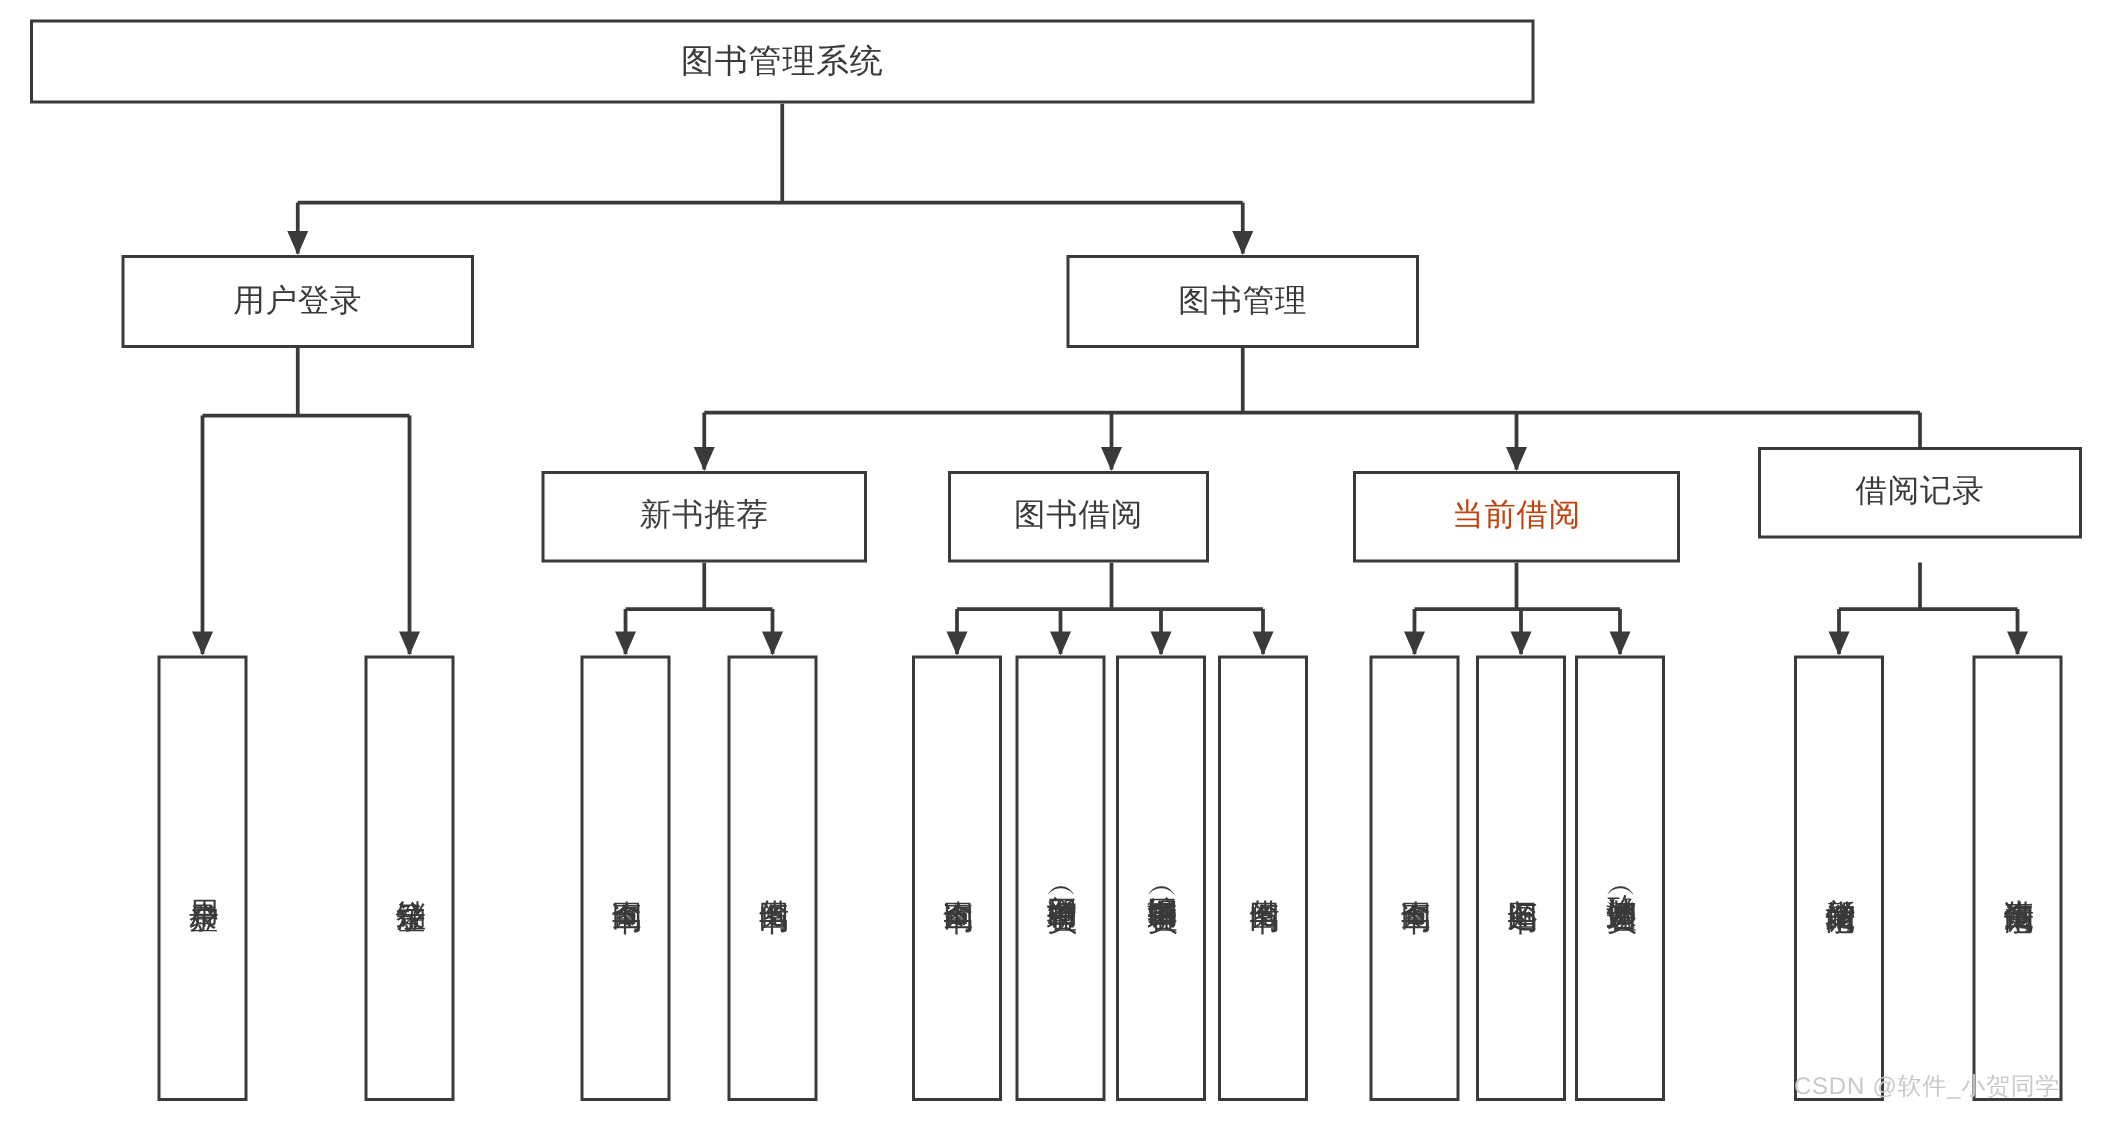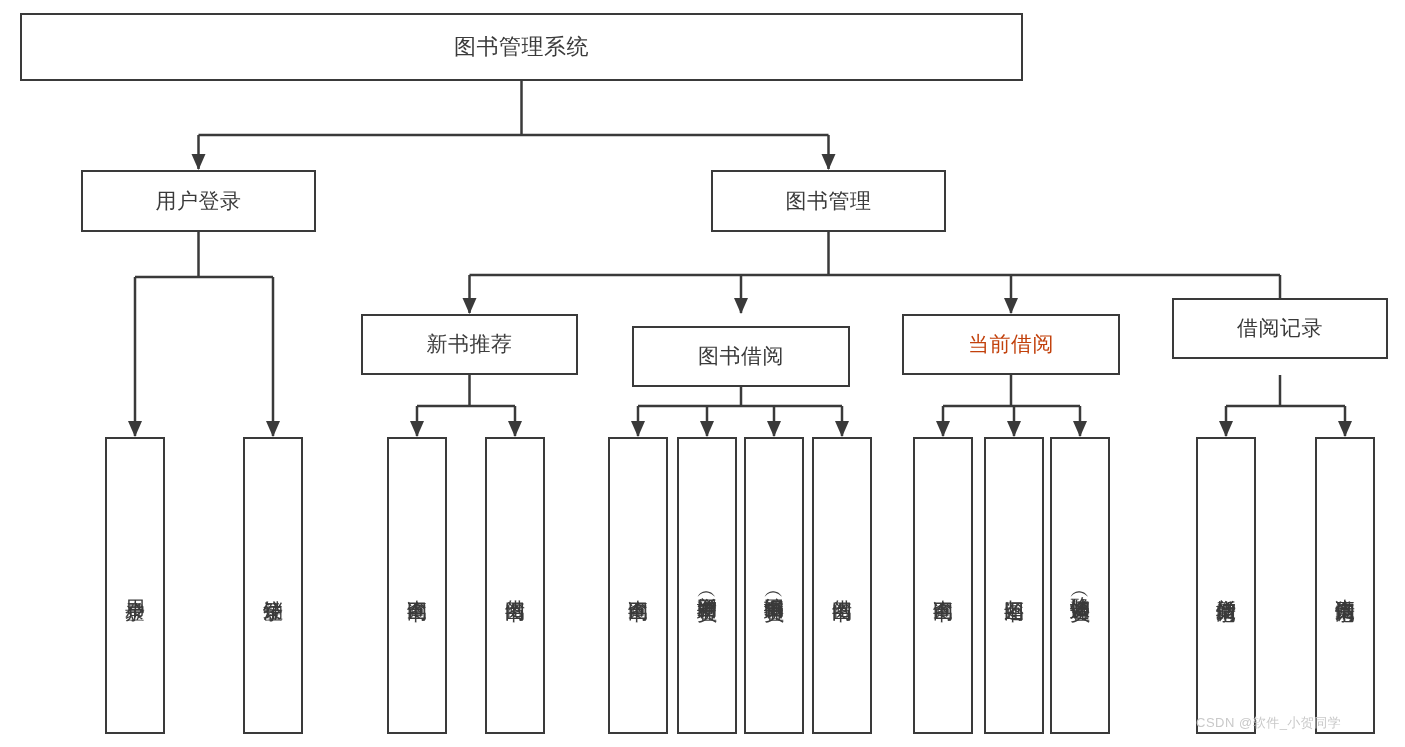--- a/index.html
+++ b/index.html
@@ -48,21 +48,21 @@
     font-size: 20px;
     letter-spacing: 1px;
     line-height: 1.05;
   }
   .node.root .node-label {
     font-size: 22px;
   }
   .watermark {
     position: absolute;
     color: #c9c9c9;
-    font-size: 13px;
+    font-size: 16px;
     white-space: nowrap;
     pointer-events: none;
     letter-spacing: 0.5px;
   }
 </style>
 </head>
 <body>
 
 <div id="canvas">
   <svg id="edges" viewBox="0 0 1405 747" xmlns="http://www.w3.org/2000/svg">
@@ -113,33 +113,33 @@
       <line x1="1080" y1="406" x2="1080" y2="436" stroke="#3a3a3a" stroke-width="2.5"></line>
       <polygon points="1073,421 1087,421 1080,437" fill="#3a3a3a"></polygon>
       <line x1="1280" y1="375" x2="1280" y2="406" stroke="#3a3a3a" stroke-width="2.5"></line>
       <line x1="1226" y1="406" x2="1345" y2="406" stroke="#3a3a3a" stroke-width="2.5"></line>
       <line x1="1226" y1="406" x2="1226" y2="436" stroke="#3a3a3a" stroke-width="2.5"></line>
       <polygon points="1219,421 1233,421 1226,437" fill="#3a3a3a"></polygon>
       <line x1="1345" y1="406" x2="1345" y2="436" stroke="#3a3a3a" stroke-width="2.5"></line>
       <polygon points="1338,421 1352,421 1345,437" fill="#3a3a3a"></polygon>
     </svg>
   <div id="nodes">
-      <div class="node horizontal root" style="left: 20px; top: 13px; width: 1003px; height: 68px; border-color: rgb(58, 58, 58);">
+      <div class="node horizontal root" style="left: 20px; top: 13px; width: 1003px; height: 56px; border-color: rgb(58, 58, 58);">
         <span class="node-label" style="color: rgb(58, 58, 58);">图书管理系统</span>
       </div>
       <div class="node horizontal" style="left: 81px; top: 170px; width: 235px; height: 62px; border-color: rgb(58, 58, 58);">
         <span class="node-label" style="color: rgb(58, 58, 58);">用户登录</span>
       </div>
       <div class="node horizontal" style="left: 711px; top: 170px; width: 235px; height: 62px; border-color: rgb(58, 58, 58);">
         <span class="node-label" style="color: rgb(58, 58, 58);">图书管理</span>
       </div>
       <div class="node horizontal" style="left: 361px; top: 314px; width: 217px; height: 61px; border-color: rgb(58, 58, 58);">
         <span class="node-label" style="color: #404040;">新书推荐</span>
       </div>
-      <div class="node horizontal" style="left: 632px; top: 326px; width: 218px; height: 61px; border-color: rgb(58, 58, 58);">
+      <div class="node horizontal" style="left: 632px; top: 314px; width: 174px; height: 61px; border-color: rgb(58, 58, 58);">
         <span class="node-label" style="color: rgb(58, 58, 58);">图书借阅</span>
       </div>
       <div class="node horizontal" style="left: 902px; top: 314px; width: 218px; height: 61px; border-color: rgb(58, 58, 58);">
         <span class="node-label" style="color: #c2410c;">当前借阅</span>
       </div>
       <div class="node horizontal" style="left: 1172px; top: 298px; width: 216px; height: 61px; border-color: rgb(58, 58, 58);">
         <span class="node-label" style="color: rgb(58, 58, 58);">借阅记录</span>
       </div>
       <div class="node vertical" style="left: 105px; top: 437px; width: 60px; height: 297px; border-color: rgb(58, 58, 58);">
         <span class="node-label" style="color: rgb(58, 58, 58);">用户登录</span>

